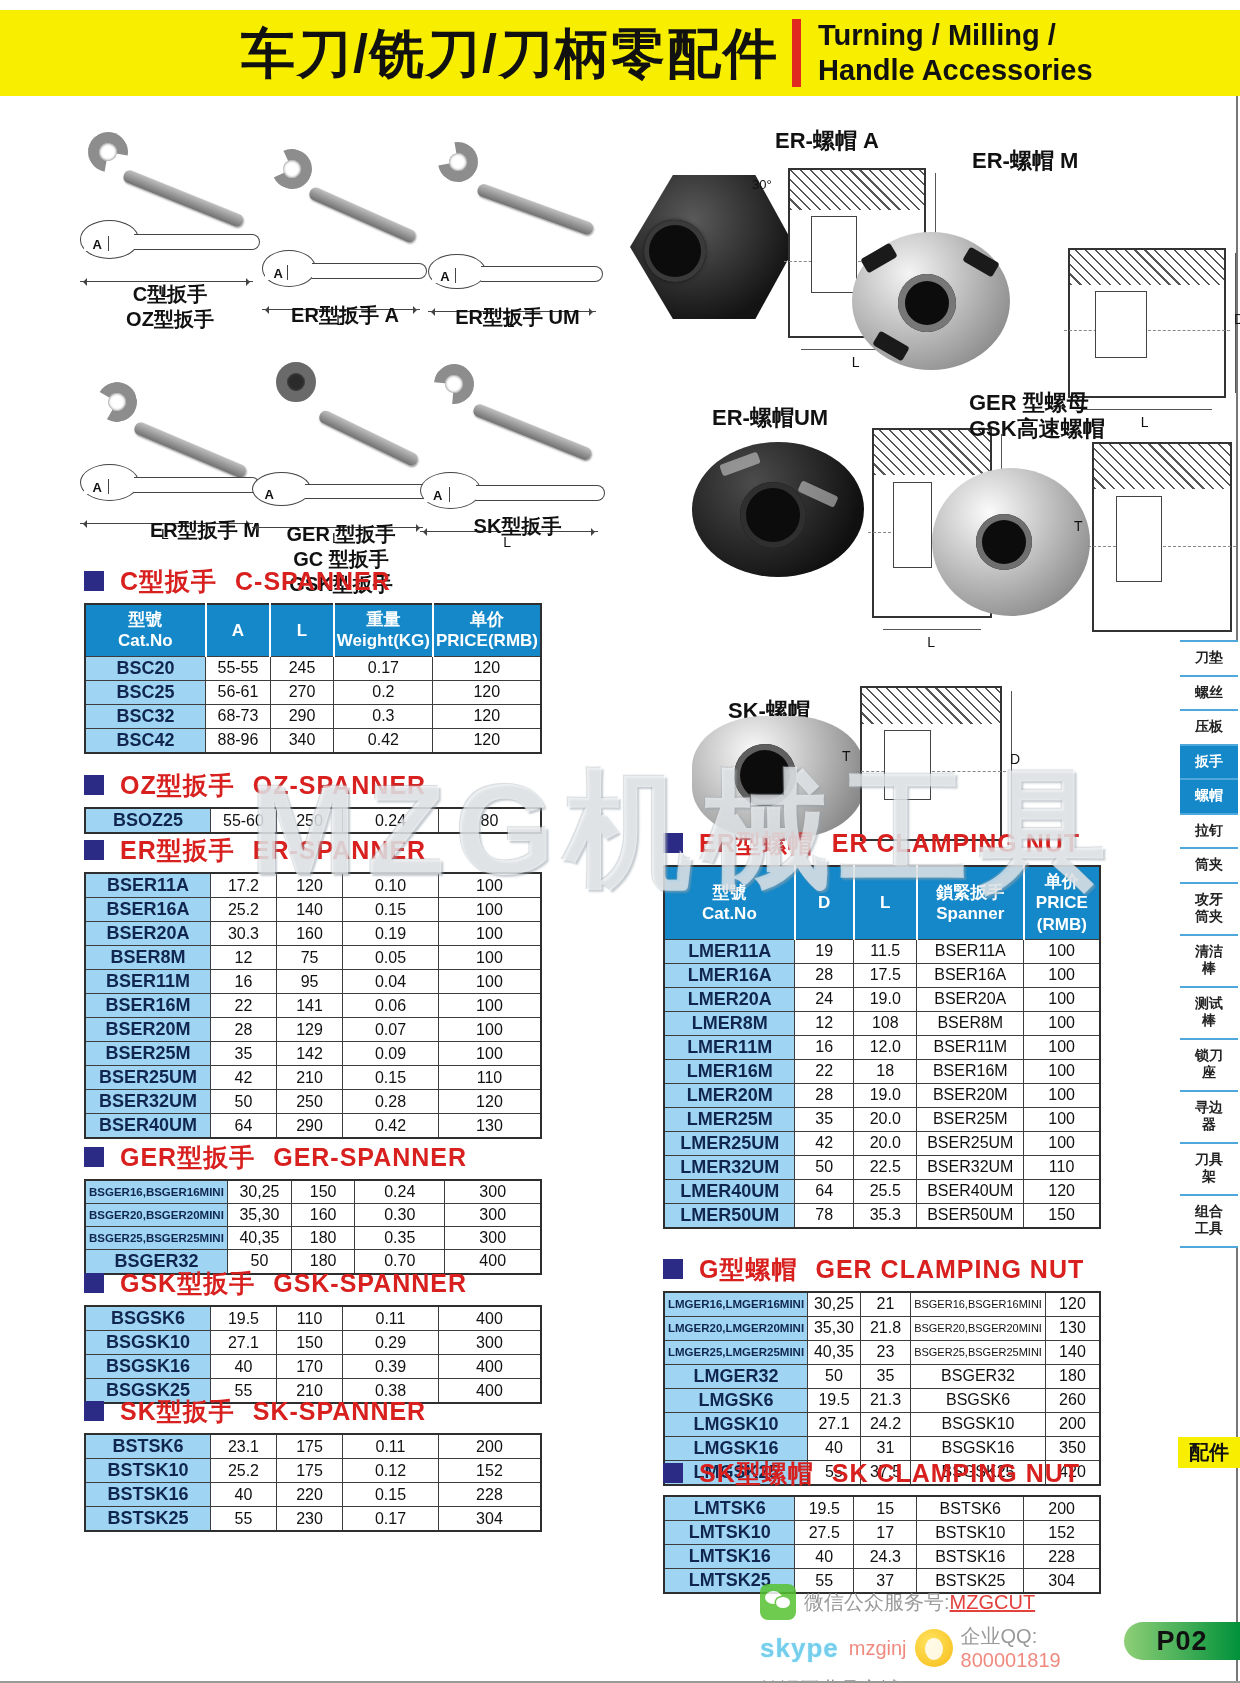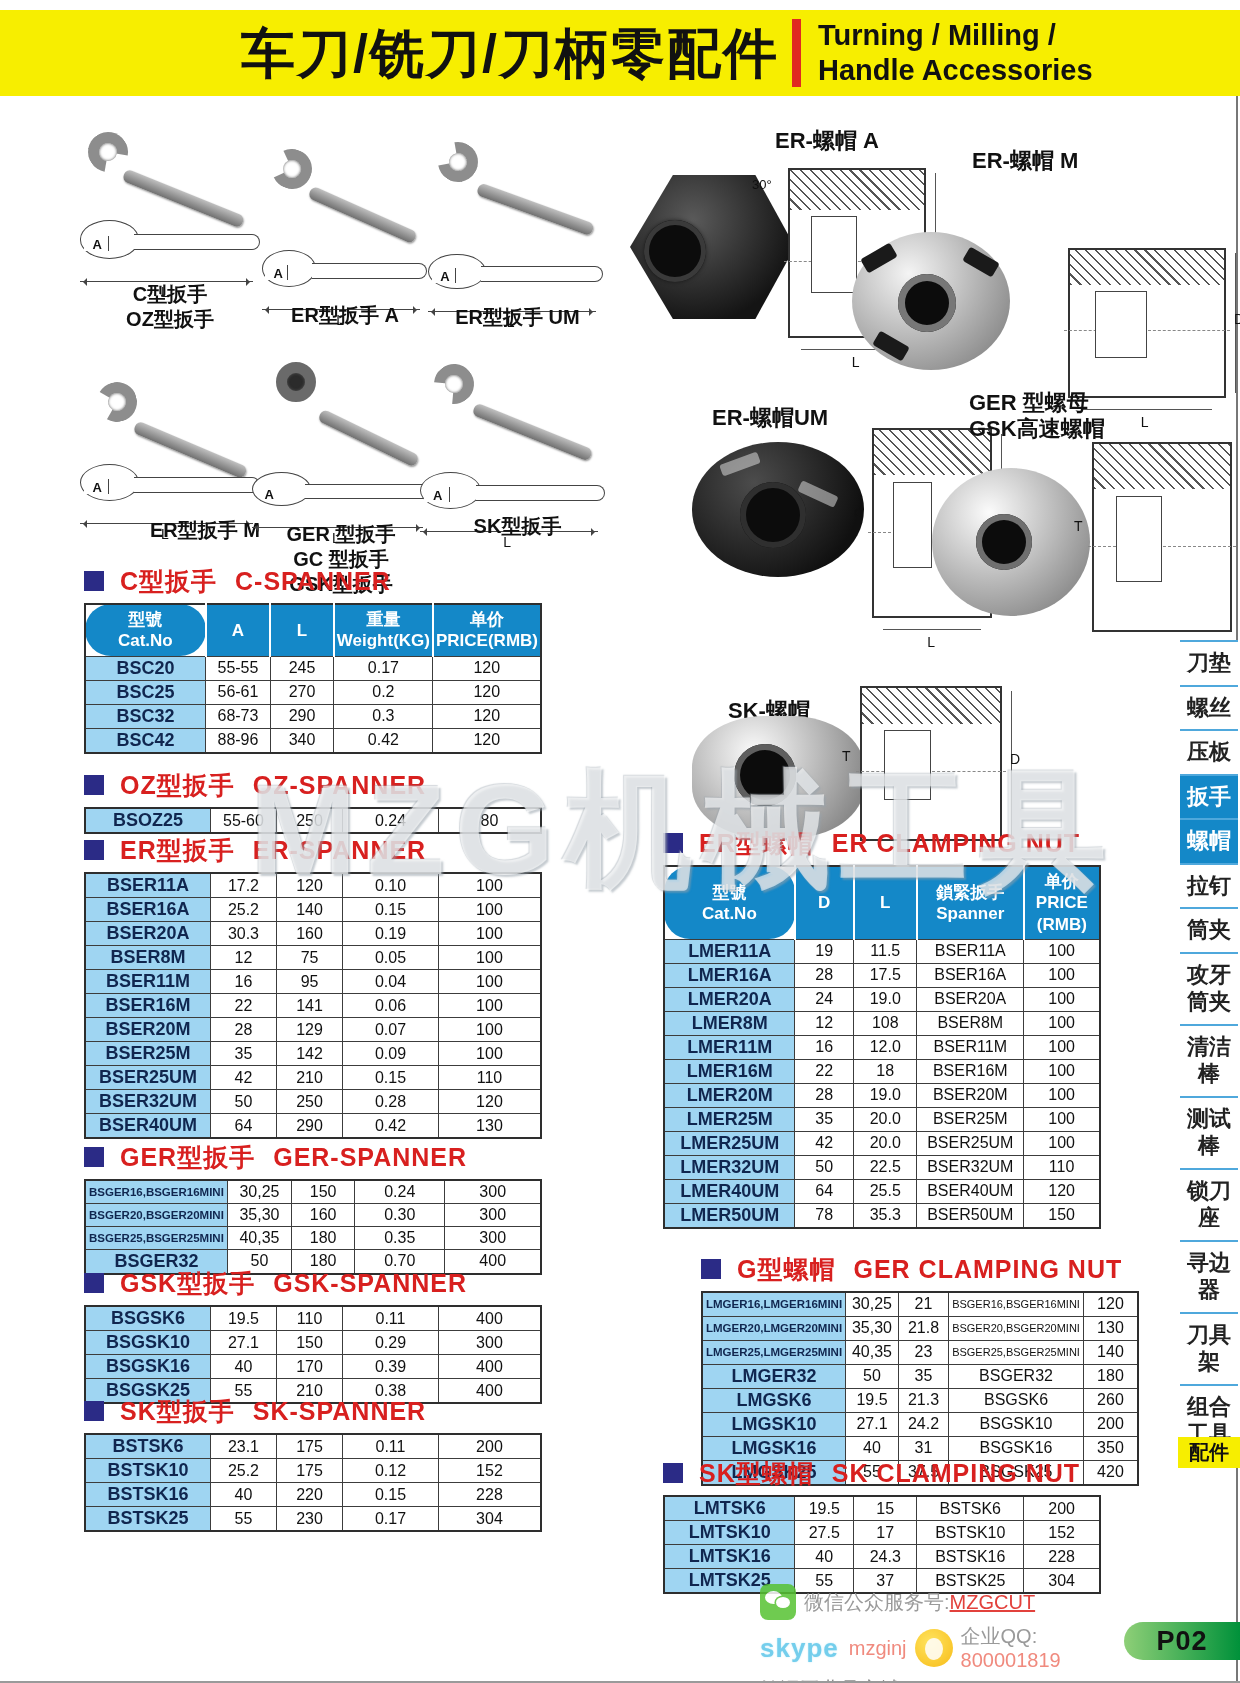--- a/index.html
+++ b/index.html
@@ -78,35 +78,35 @@
   .section{position:absolute;width:458px;z-index:4;}
   .r-section{width:438px;}
   .sec-title{display:flex;align-items:center;margin-bottom:7px;height:30px;}
   .bullet{width:20px;height:20px;background:#2B2B86;margin-right:16px;flex:0 0 auto;}
   .t-zh,.t-en{font-size:25px;font-weight:bold;color:#D8201F;letter-spacing:1px;white-space:nowrap;}
   .t-zh{margin-right:18px;}
 
   table.tbl{border-collapse:collapse;width:100%;background:#fff;border:2px solid #2e2e2e;}
   .tbl th{background:#1488C8;color:#fff;font-size:17px;font-weight:bold;line-height:1.25;
           border-left:2px solid #fff;padding:4px 2px;text-align:center;}
-  .tbl th:first-child{border-left:none;border-radius:26px;}
+  .tbl th:first-child{border-left:none;}
   .tbl td{border:1px solid #3c3c3c;font-size:16px;color:#111;text-align:center;height:23px;
           padding:1px 3px;background:#fff;white-space:nowrap;}
   .tbl td.catcol{background:#9FD5F2;font-weight:bold;font-size:18px;color:#10264f;}
   .tbl td.tiny{font-size:11px;letter-spacing:0;}
   .tbl td.catcol.tiny{font-size:11.5px;}
   .ltbl col.c1{width:27.5%;} .ltbl col.c2{width:14.5%;} .ltbl col.c3{width:14.5%;}
   .ltbl col.c4{width:21%;}   .ltbl col.c5{width:22.5%;}
   .rtbl col.c1{width:30%;} .rtbl col.c2{width:13.5%;} .rtbl col.c3{width:14.5%;}
   .rtbl col.c4{width:24.5%;} .rtbl col.c5{width:17.5%;}
   .rtbl td{height:24px;}
 
   
   .sidebar{position:absolute;left:1180px;top:640px;width:58px;z-index:7;border-top:2px solid #4FA8DC;}
-  .sb-item{background:#fff;color:#222;font-size:22px;font-weight:bold;text-align:center;
+  .sb-item{background:#fff;color:#222;font-size:14px;font-weight:bold;text-align:center;
            padding:7px 0 8px;line-height:1.25;border-bottom:2px solid #4FA8DC;}
   .sb-item.active{background:#1488C8;color:#fff;}
   .acc-tab{position:absolute;left:1178px;top:1437px;width:62px;height:31px;background:#F7EE00;
            color:#111;font-size:20px;font-weight:bold;text-align:center;line-height:31px;z-index:7;}
   .pnum{position:absolute;left:1124px;top:1622px;width:116px;height:38px;z-index:8;
         background:linear-gradient(90deg,#8ecf77,#00913a);border-radius:19px 0 0 19px;
         color:#111;font-size:27px;font-weight:bold;text-align:center;line-height:38px;letter-spacing:1px;}
 
   
   .footer{position:absolute;left:760px;top:1584px;width:420px;z-index:7;font-size:20px;}
@@ -725,21 +725,21 @@
             <td class="catcol">LMER50UM</td>
             <td>78</td>
             <td>35.3</td>
             <td>BSER50UM</td>
             <td>150</td>
           </tr>
         </tbody>
     </table>
   </div>
 
-  <div class="section r-section" style="left:663px;top:1254px;margin-left:38px;">
+  <div class="section r-section" style="left:663px;top:1254px;">
     <div class="sec-title">
       <span class="bullet"></span>
       <span class="t-zh">G型螺帽</span>
       <span class="t-en">GER CLAMPING NUT</span>
     </div>
     <table class="tbl rtbl">
       <colgroup>
           <col class="c1">
           <col class="c2">
           <col class="c3">

